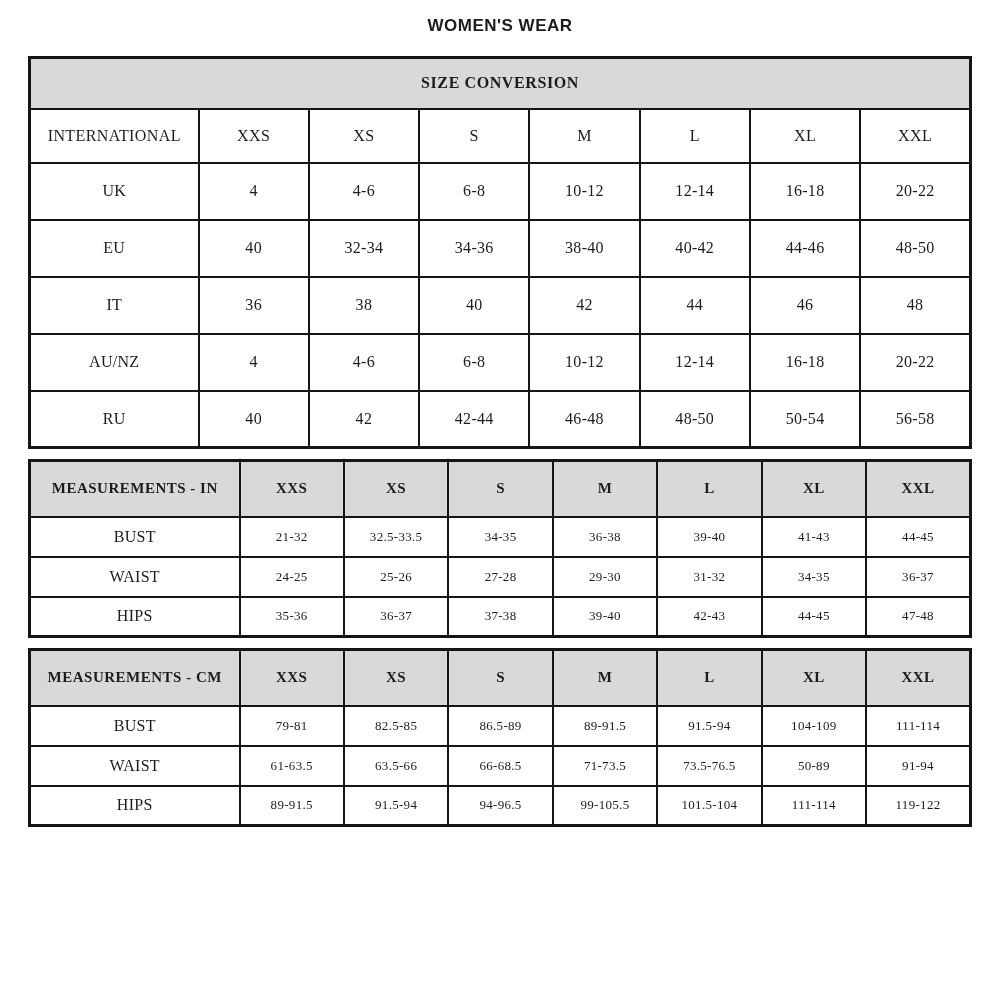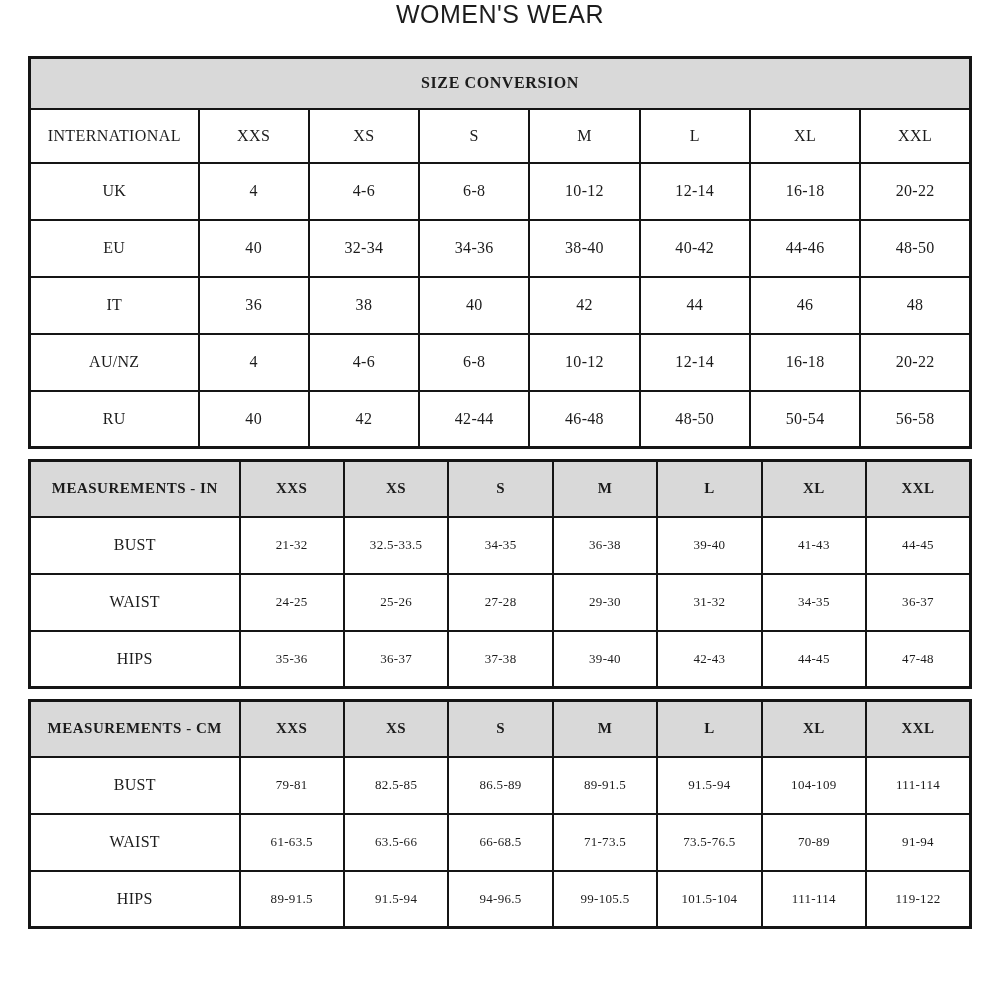--- a/index.html
+++ b/index.html
@@ -5,24 +5,24 @@
   * { box-sizing: border-box; margin: 0; padding: 0; }
   html, body {
     width: 1000px; height: 1000px;
     background: #ffffff;
     font-family: "Liberation Sans", sans-serif;
     color: #1c1c1c;
   }
   .page { width: 1000px; height: 1000px; overflow: hidden; }
   .page-title {
     text-align: center;
-    font-size: 25px;
-    font-weight: 400;
+    font-size: 17px;
+    font-weight: 700;
     letter-spacing: 0.5px;
-    padding-top: 0;
+    padding-top: 16px;
     height: 56px;
   }
   table {
     border-collapse: collapse;
     table-layout: fixed;
     width: 944px;
     margin-left: 28px;
     border: 3px solid #151515;
     font-family: Liberation Serif, serif;
   }
@@ -47,21 +47,21 @@
   
   .t-meas { margin-top: 10px; }
   .t-meas col.c-label { width: 210px; }
   .t-meas .hdr-row td {
     height: 56px;
     background: #d9d9d9;
     font-weight: 700;
     font-size: 15px;
     letter-spacing: 0.5px;
   }
-  .t-meas .data-row td { height: 57px; font-size: 13px; letter-spacing: 0.3px; }
+  .t-meas .data-row td { height: 40px; font-size: 13px; letter-spacing: 0.3px; }
   .t-meas .data-row td.lbl { font-size: 16px; }
 </style>
 </head>
 <body>
 
 <div class="page">
 
   <div class="page-title">WOMEN'S WEAR</div>
 
   <table class="t-conv">
@@ -229,21 +229,21 @@
       <td>104-109</td>
       <td>111-114</td>
     </tr>
     <tr class="data-row">
       <td class="lbl">WAIST</td>
       <td>61-63.5</td>
       <td>63.5-66</td>
       <td>66-68.5</td>
       <td>71-73.5</td>
       <td>73.5-76.5</td>
-      <td>70-89</td>
+      <td>50-89</td>
       <td>91-94</td>
     </tr>
     <tr class="data-row">
       <td class="lbl">HIPS</td>
       <td>89-91.5</td>
       <td>91.5-94</td>
       <td>94-96.5</td>
       <td>99-105.5</td>
       <td>101.5-104</td>
       <td>111-114</td>

